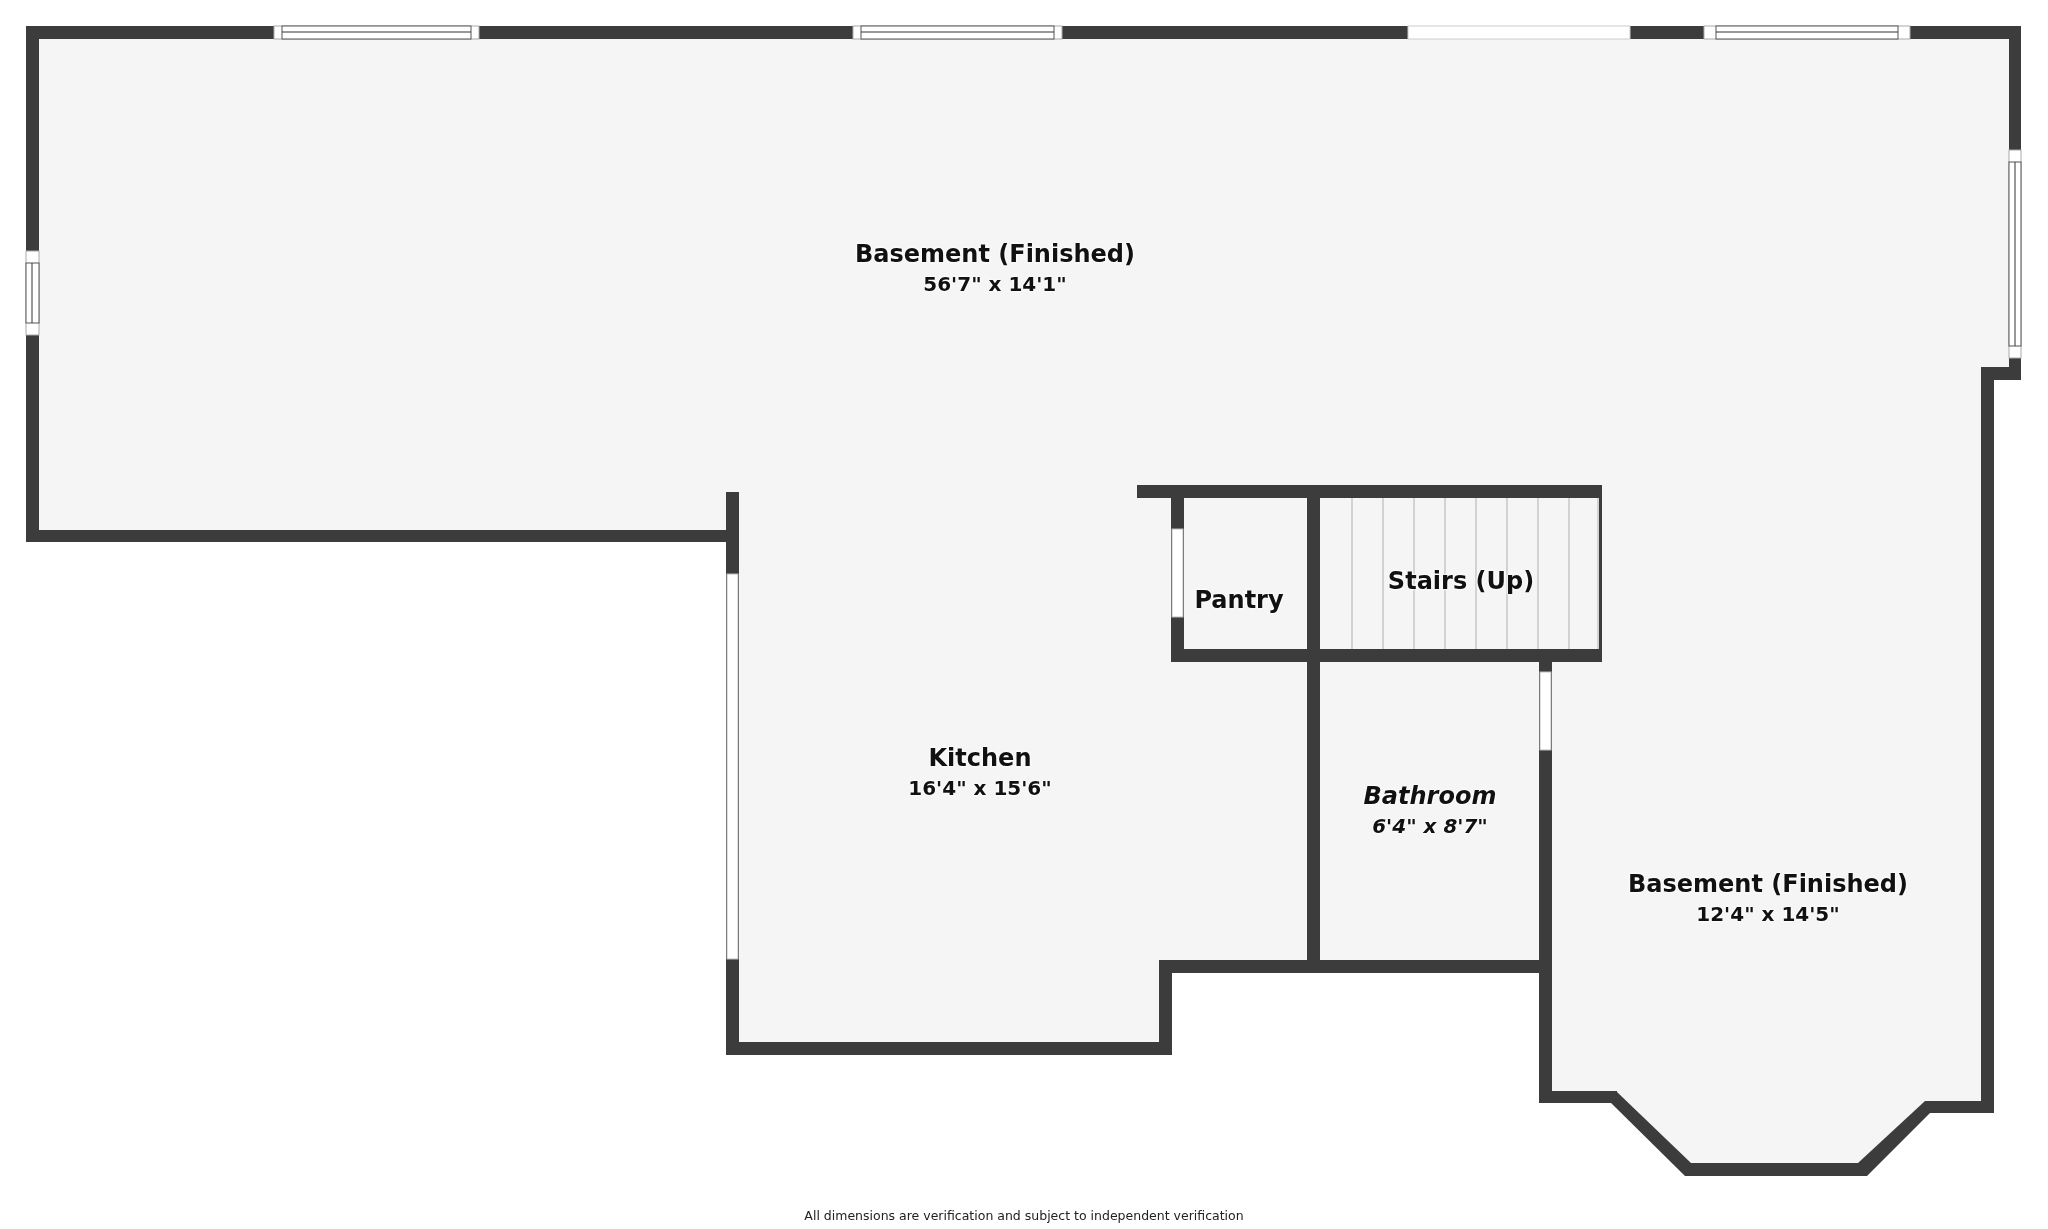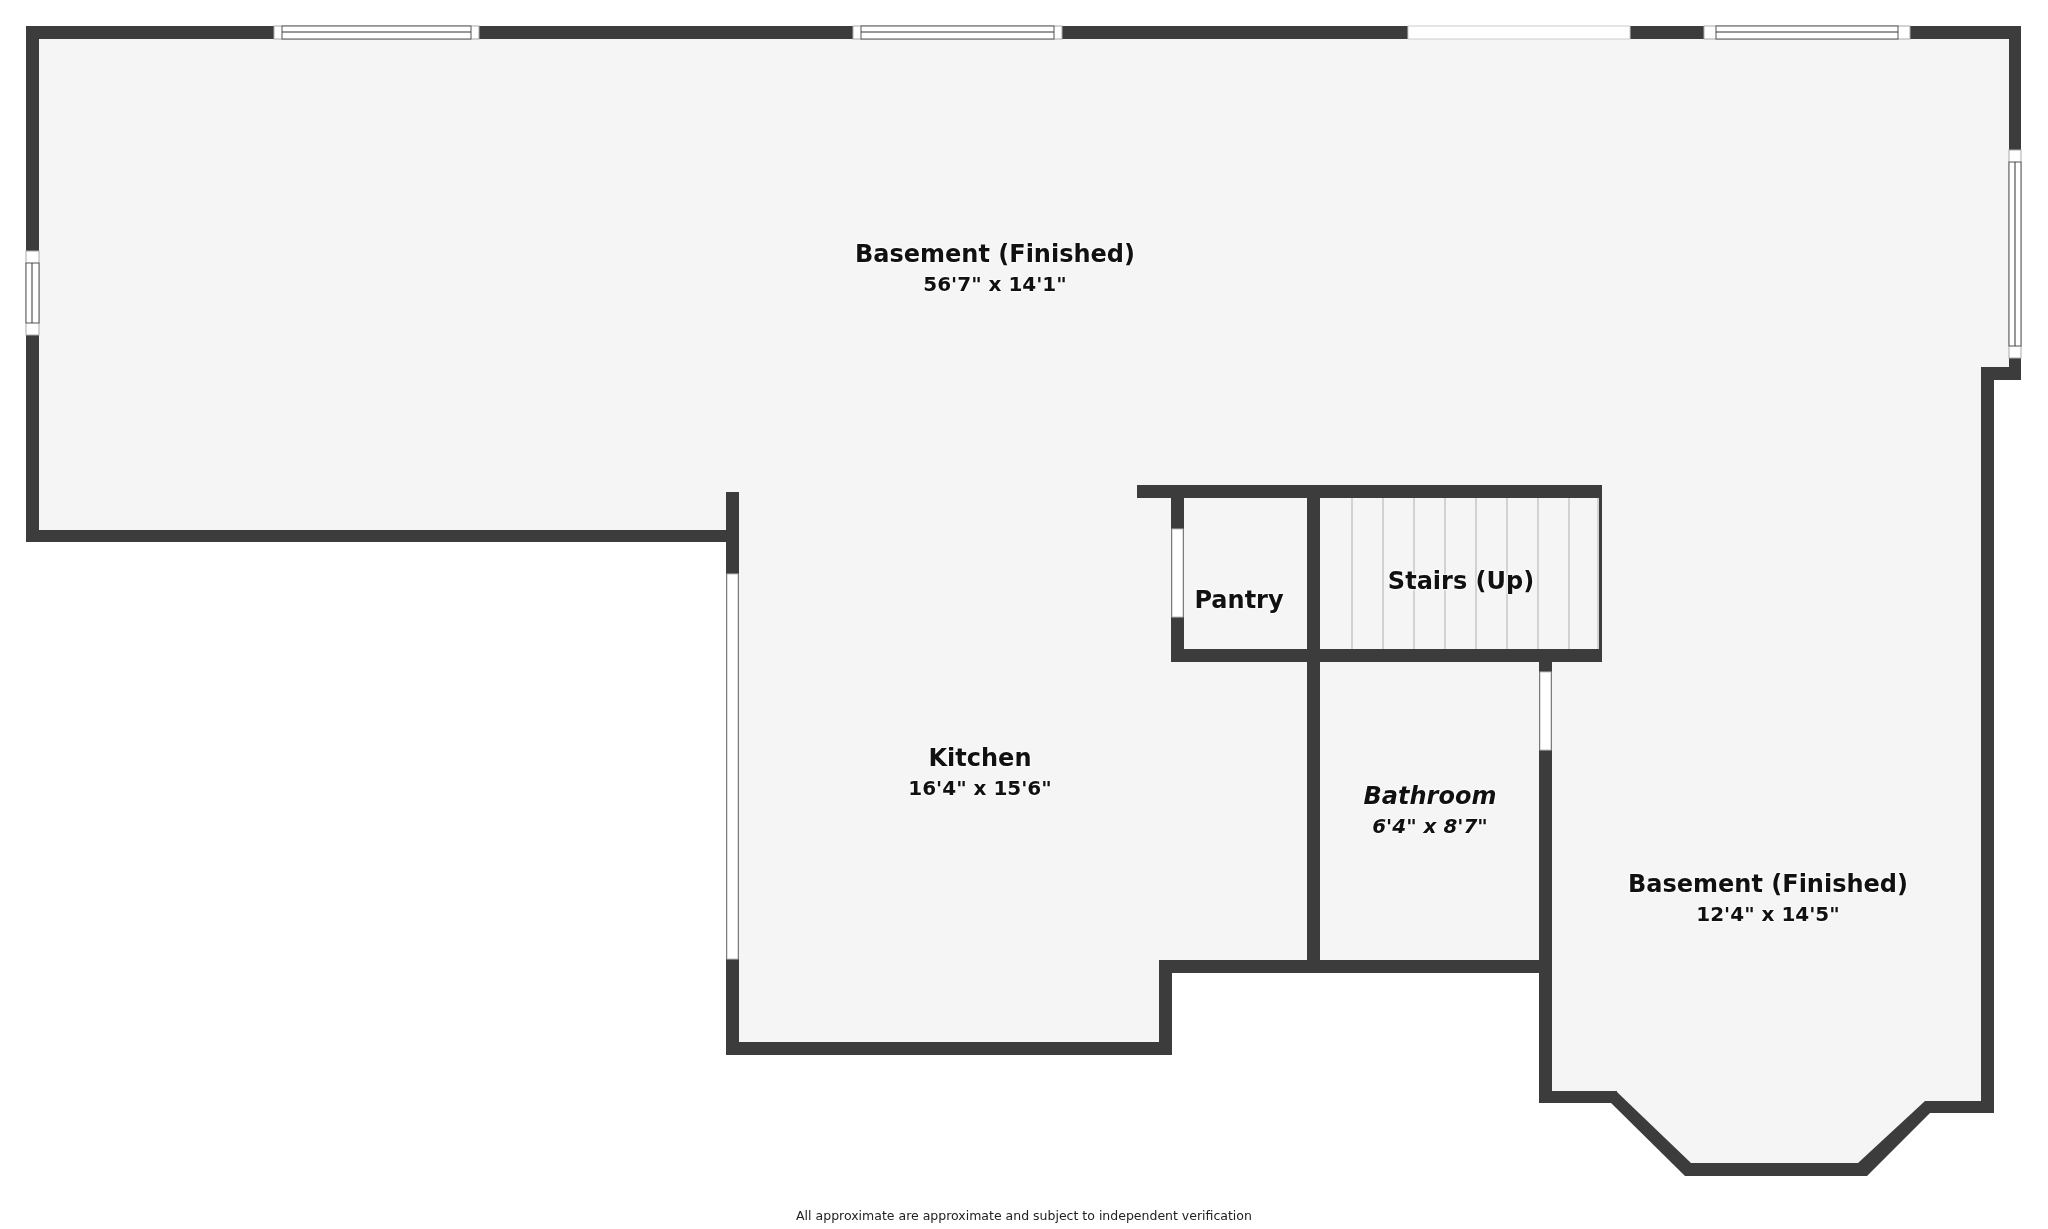--- a/index.html
+++ b/index.html
@@ -128,13 +128,13 @@
 <div class="label" style="left:1430px; top:810px;font-style:italic;">
   <span class="room-name">Bathroom</span>
   <span class="room-dims">6'4" x 8'7"</span>
 </div>
 
 <div class="label" style="left:1768px; top:898px;">
   <span class="room-name">Basement (Finished)</span>
   <span class="room-dims">12'4" x 14'5"</span>
 </div>
 
-<div class="footer">All approximate are approximate and subject to independent verification</div>
+<div class="footer">All dimensions are verification and subject to independent verification</div>
 
 </body></html>

